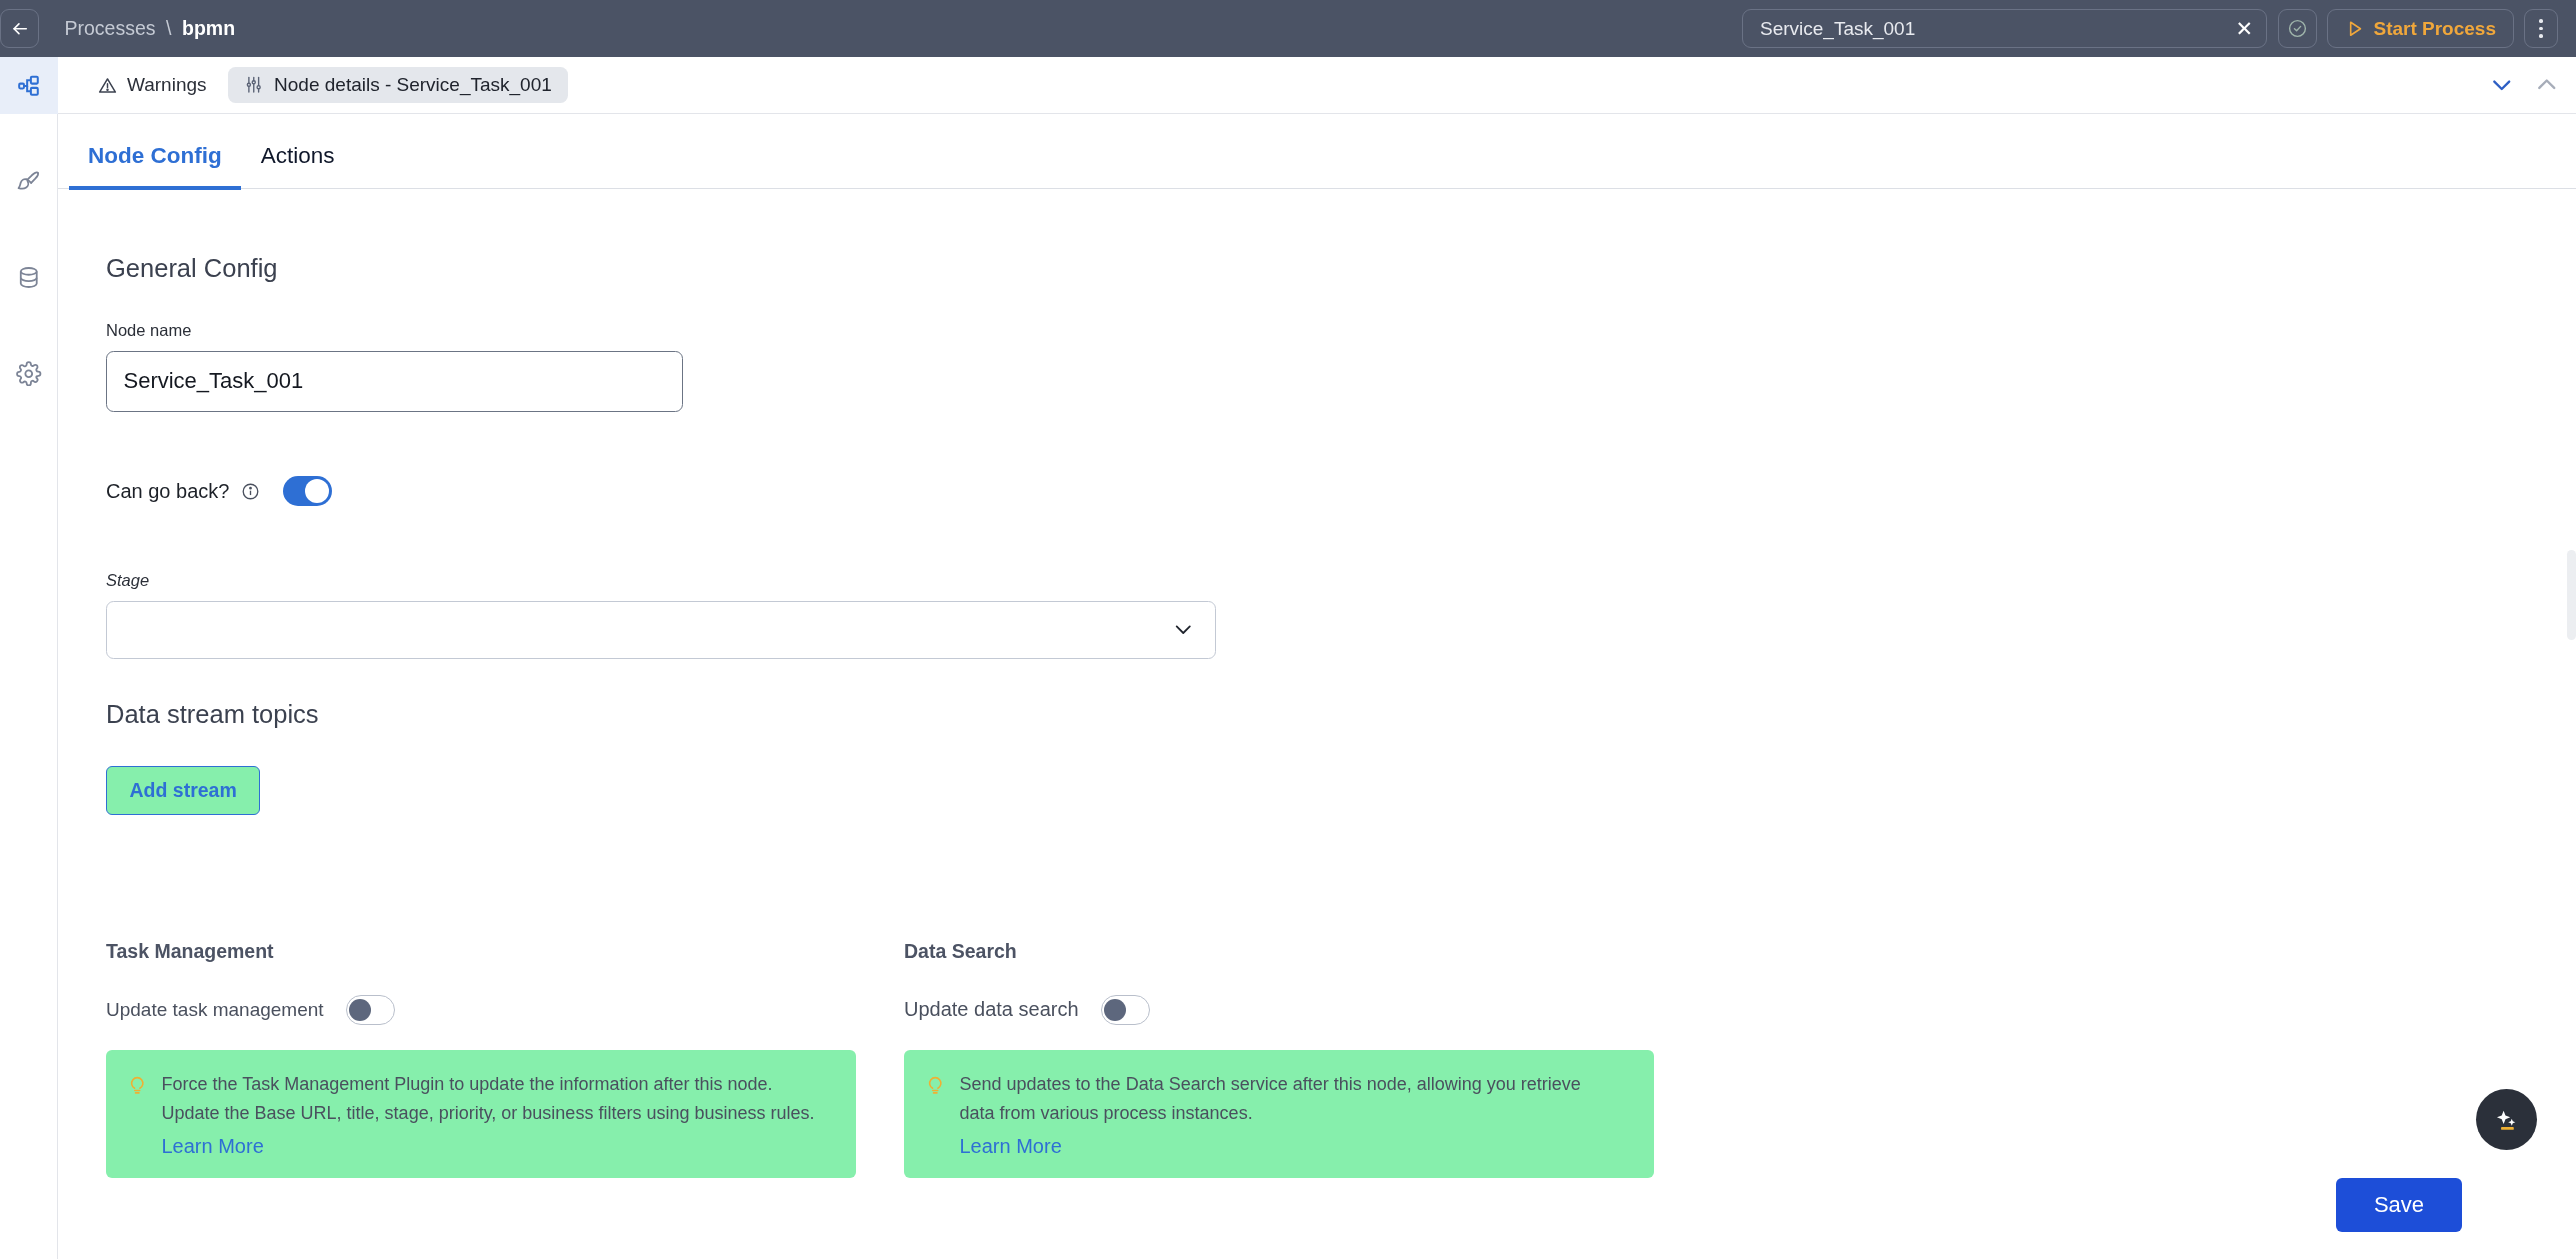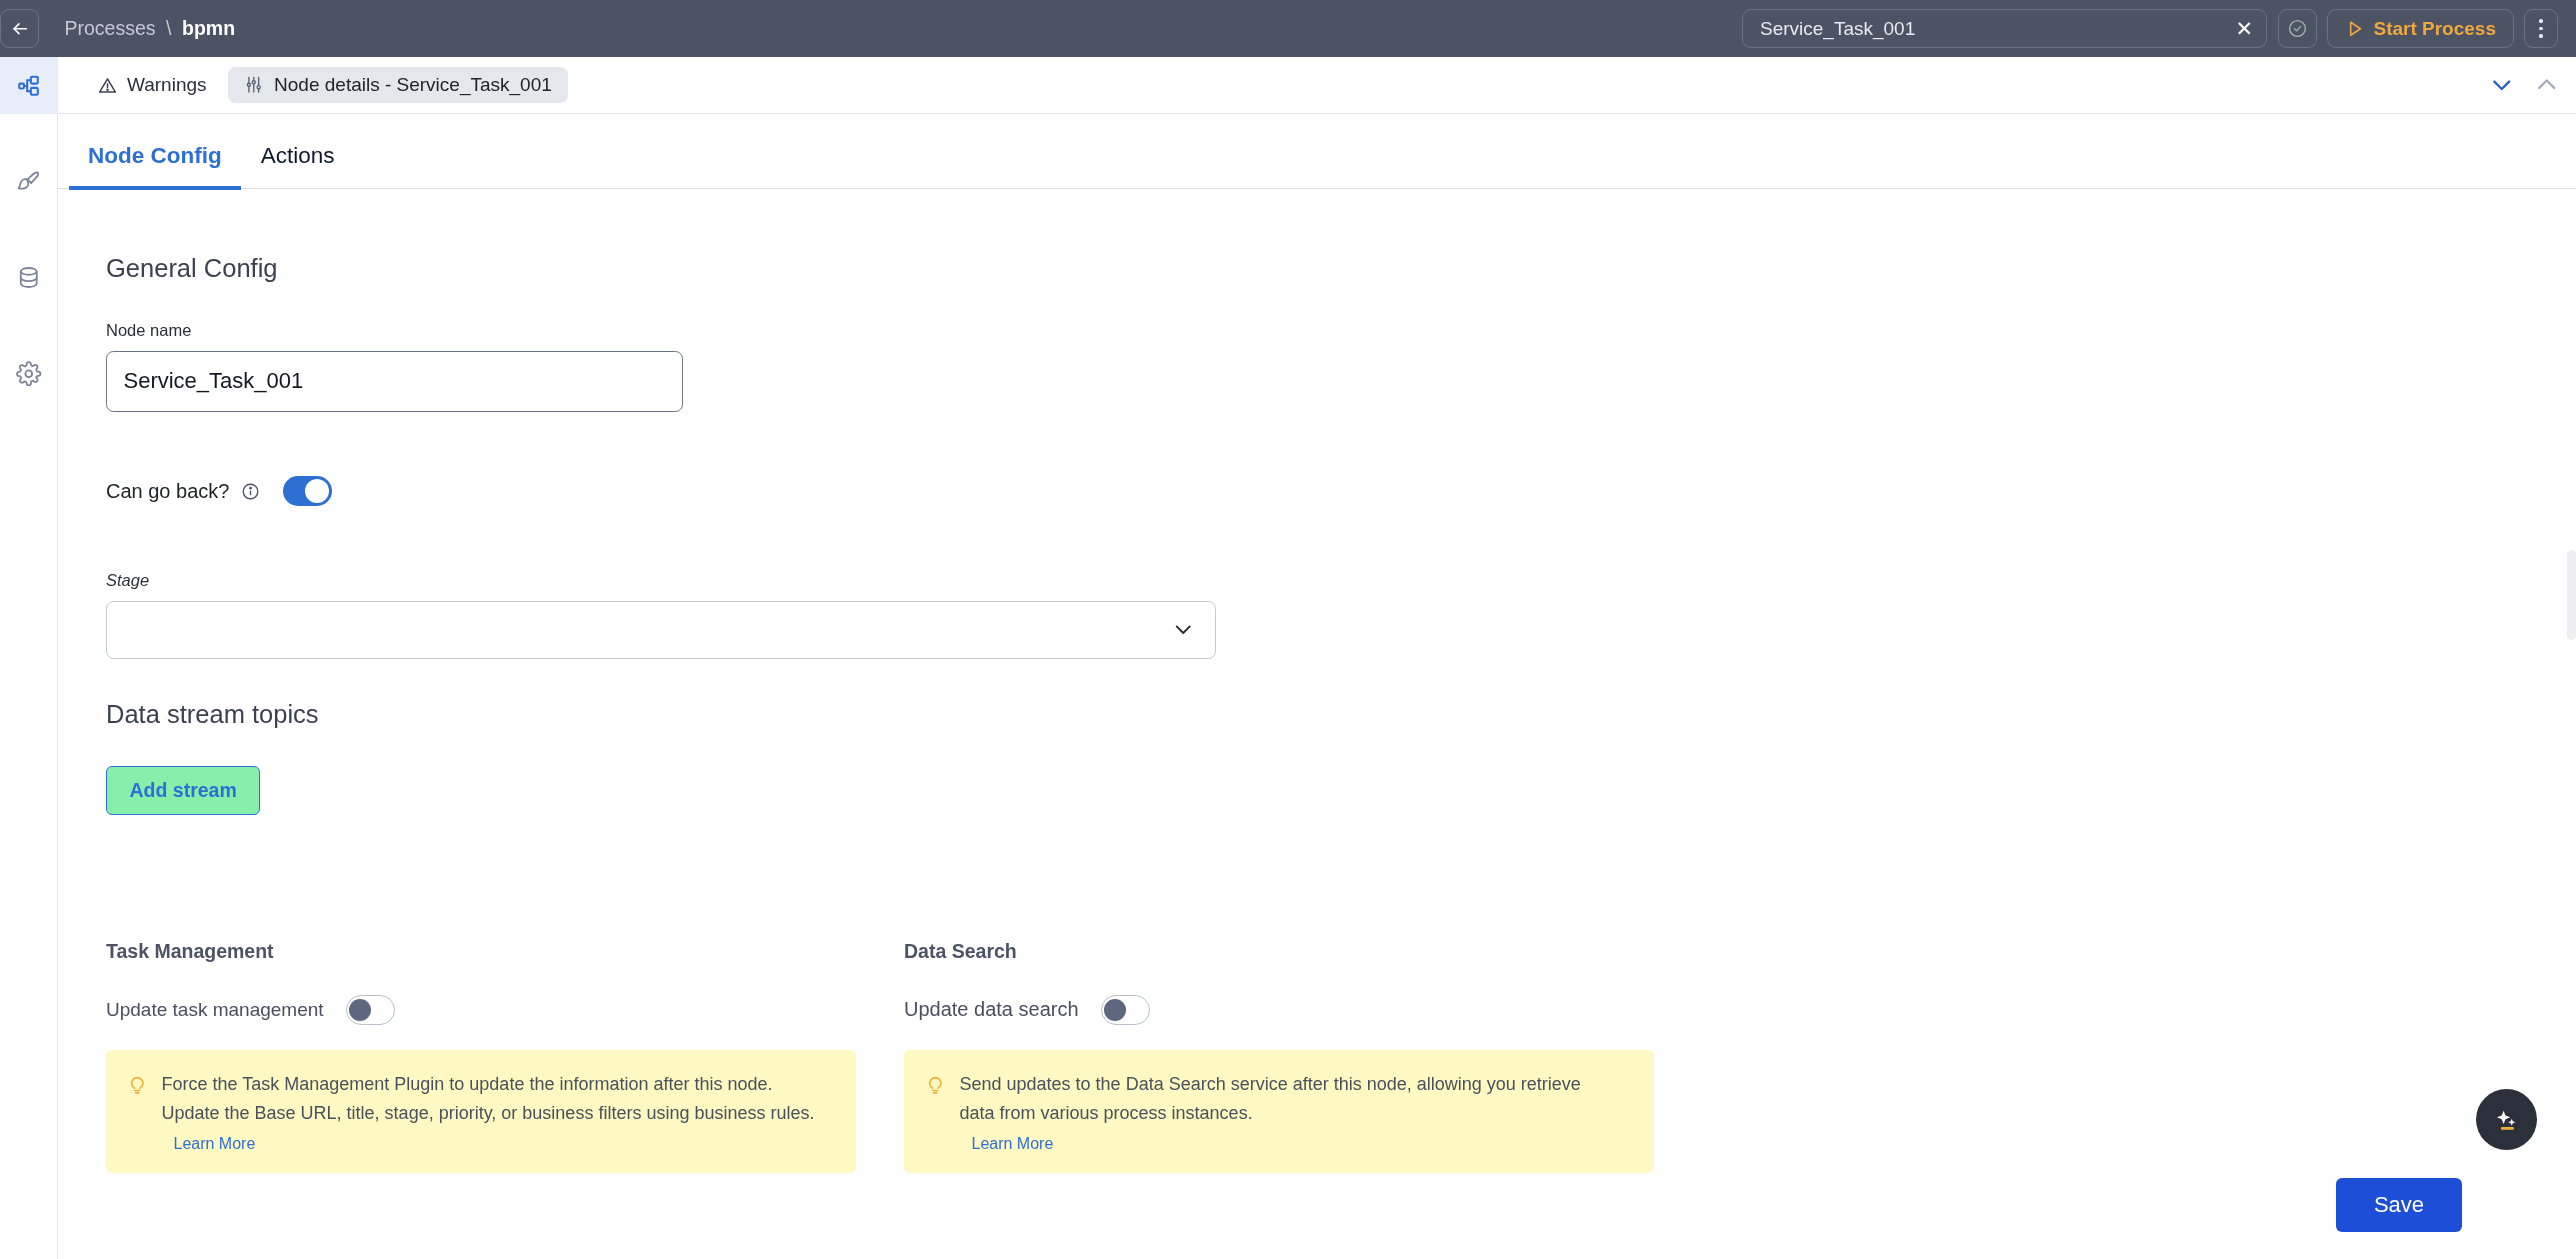--- a/index.html
+++ b/index.html
@@ -155,26 +155,26 @@
   .outline-btn {
     height: 49px; border: 0.7px solid #2e6fd4; border-radius: 6px;
     background: #86efac; color: #2e6fd4; font-size: 19.5px; font-weight: bold;
     padding: 0 22.5px; cursor: pointer; font-family: "Liberation Sans", sans-serif;
   }
 
   .sub-head { font-size: 19.5px; color: #4c5representation; }
   .sub-head { font-size: 19.5px; color: #4c5364; font-weight: bold; }
 
   .info-card {
-    background: #fef9c3; border-radius: 6px;
+    background: #86efac; border-radius: 6px;
     padding: 19.5px 19.5px 19.5px 19.5px;
     display: flex; gap: 13.5px;
   }
   .info-text { font-size: 18px; color: #4a505e; line-height: 1.62; }
-  .learn-link { color: #2e6fd4; font-size: 16px; cursor: pointer; display: inline-block; margin-top: 7.5px; margin-left: 12px; }
+  .learn-link { color: #2e6fd4; font-size: 20px; cursor: pointer; display: inline-block; margin-top: 7.5px; }
 
   .save-btn {
     position: absolute; right: 114px; bottom: 27px;
     width: 126px; height: 54px; border-radius: 6px; border: none;
     background: #1d4ed8; color: #fff; font-size: 22px; cursor: pointer;
     font-family: "Liberation Sans", sans-serif;
   }
   .fab {
     position: absolute; right: 39px; bottom: 109px;
     width: 61px; height: 61px; border-radius: 50%;

